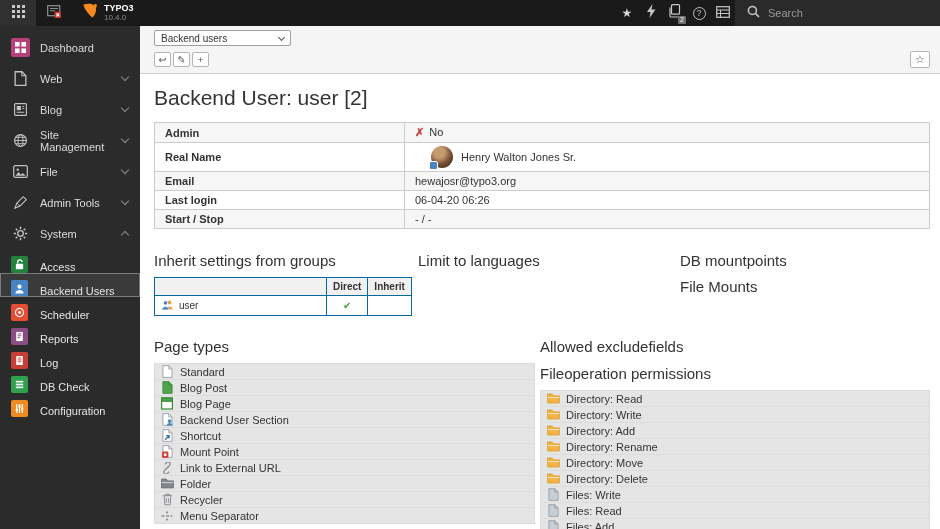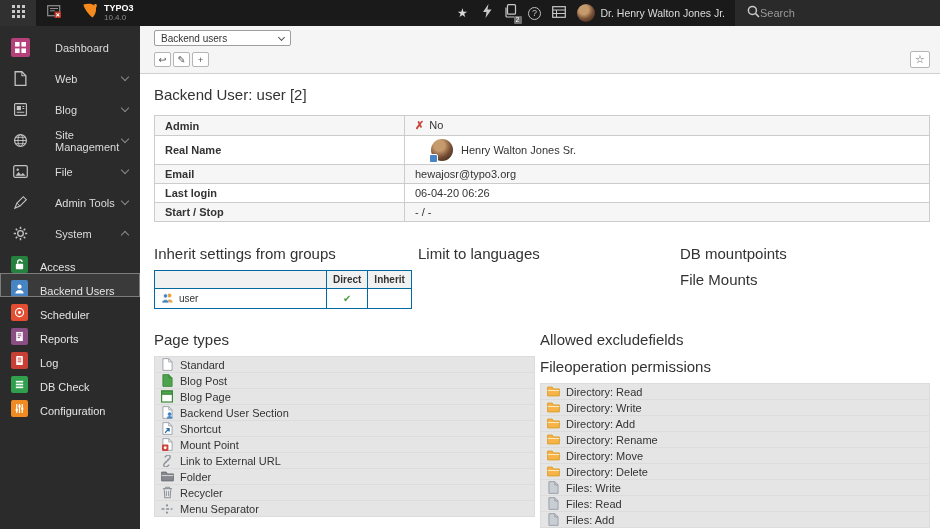--- a/index.html
+++ b/index.html
@@ -18,35 +18,35 @@
   .tb-icon { width: 24px; display: flex; align-items: center; justify-content: center; cursor: pointer; position: relative; }
   .tb-star { font-size: 12px; color: #d8d8d8; }
   .docs-badge { position: absolute; right: 1px; bottom: 2px; background: #6f6f6f; color: #fff;
                 font-size: 7px; line-height: 8px; padding: 0 2px; border-radius: 1px; }
   .help-circle { width: 13px; height: 13px; border: 1.3px solid #c0c0c0; border-radius: 50%;
                  font-size: 9px; color: #c0c0c0; display: flex; align-items: center; justify-content: center; }
   .tb-user { display: flex; align-items: center; gap: 6px; padding: 0 10px 0 6px; cursor: pointer; }
   .tb-avatar { width: 18px; height: 18px; border-radius: 50%;
                background: radial-gradient(circle at 38% 32%, #c59a6d 0 28%, #7a5136 55%, #2e1f14 95%); }
   .tb-username { font-size: 10.5px; color: #dcdcdc; white-space: nowrap; }
-  .tb-search { width: 205px; background: #2a2a2a; display: flex; align-items: center; padding: 0 12px; }
+  .tb-search { width: 205px; background: #2a2a2a; display: flex; align-items: center; gap: 8px; padding: 0 12px; }
   .tb-search input { background: transparent; border: 0; outline: 0; color: #c8c8c8; font-size: 11px; width: 130px;
                      font-family: "Liberation Sans", sans-serif; }
   .tb-search input::placeholder { color: #9a9a9a; }
 
   
   .shell { display: flex; height: 503px; }
 
   
   .sidebar { width: 140px; flex: none; background: #2b2b2b; padding-top: 6px; overflow: hidden; }
   .mod { display: flex; align-items: center; height: 31px; padding: 0 9px 0 11px; color: #dcdcdc;
          font-size: 11px; cursor: pointer; }
   .micon { width: 19px; height: 19px; display: flex; align-items: center; justify-content: center;
            margin-right: 10px; flex: none; }
-  .mod .mlabel { flex: 1; margin-left: 15px; }
+  .mod .mlabel { flex: 1; }
   .chev { width: 6px; height: 6px; border-right: 1.4px solid #8c8c8c; border-bottom: 1.4px solid #8c8c8c;
           transform: rotate(45deg); margin: -3px 3px 0 0; flex: none; }
   .chev.up { transform: rotate(-135deg); margin-top: 3px; }
   .tile { border-radius: 2px; display: flex; align-items: center; justify-content: center; flex: none; }
   .tile.t19 { width: 19px; height: 19px; }
   .tile.t17 { width: 17px; height: 17px; }
   .sub { display: flex; align-items: flex-end; height: 24px; padding: 0 9px 0 11px; color: #e4e4e4;
          font-size: 11px; cursor: pointer; }
   .sub .tile { margin-right: 12px; }
   .sub.active { background: #3a3a3a; outline: 1px solid #7c7c7c; outline-offset: -1px; }
@@ -62,21 +62,21 @@
   .dh-row2 { display: flex; align-items: center; margin-top: 5px; }
   .btn-group { display: flex; gap: 2px; }
   .dh-btn { min-width: 17px; height: 15px; background: #fff; border: 1px solid #b5b5b5; border-radius: 2px;
             font-size: 9.5px; color: #555; display: flex; align-items: center; justify-content: center;
             padding: 0 3px; cursor: pointer; }
   .dh-star { margin-left: auto; width: 20px; height: 17px; background: #fff; border: 1px solid #b5b5b5;
              border-radius: 2px; font-size: 11px; color: #666; display: flex; align-items: center;
              justify-content: center; cursor: pointer; }
 
   .content { flex: 1; overflow: hidden; padding: 12px 10px 0 14px; }
-  h1 { font-size: 15px; font-weight: 400; color: #333; margin: 0 0 12px; }
+  h1 { font-size: 21px; font-weight: 400; color: #333; margin: 0 0 12px; }
   h4 { font-size: 15px; font-weight: 400; color: #333; margin: 0 0 8px; }
 
   table.details { width: 100%; border-collapse: collapse; font-size: 11px; color: #333; }
   .details td { border: 1px solid #ccc; padding: 3px 10px; vertical-align: middle; }
   .details tr:nth-child(odd) td { background: #f6f6f6; }
   .details td.lbl { width: 250px; font-weight: bold; }
   .deny-x { color: #c9443c; font-weight: bold; margin-right: 5px; }
   .rn { display: flex; align-items: center; gap: 8px; margin-left: 16px; }
   .rn-avatar { position: relative; width: 22px; height: 22px; border-radius: 50%; flex: none;
                background: radial-gradient(circle at 38% 30%, #c59a6d 0 26%, #7a5136 55%, #2e1f14 95%); }
@@ -168,24 +168,20 @@
   <div class="tb-icon">
     <span class="help-circle">?</span>
   </div>
   <div class="tb-icon">
     <span>
       <svg width="14" height="12" viewBox="0 0 14 12">
         <rect x="0.7" y="0.7" width="12.6" height="10.6" fill="none" stroke="#c8c8c8" stroke-width="1.2"></rect>
         <path d="M1 4h12M1 7.5h12M4.5 4v7" stroke="#c8c8c8" stroke-width="1"></path>
       </svg>
     </span>
-  </div>
-  <div class="tb-user">
-    <span class="tb-avatar"></span>
-    <span class="tb-username">Dr. Henry Walton Jones Jr.</span>
   </div>
   <div class="tb-search">
     <span>
       <svg width="13" height="13" viewBox="0 0 13 13">
         <circle cx="5.4" cy="5.4" r="4" fill="none" stroke="#c8c8c8" stroke-width="1.5"></circle>
         <path d="M8.4 8.4l3.6 3.6" stroke="#c8c8c8" stroke-width="1.6"></path>
       </svg>
     </span>
     <input type="text" placeholder="Search" style="">
   </div>

